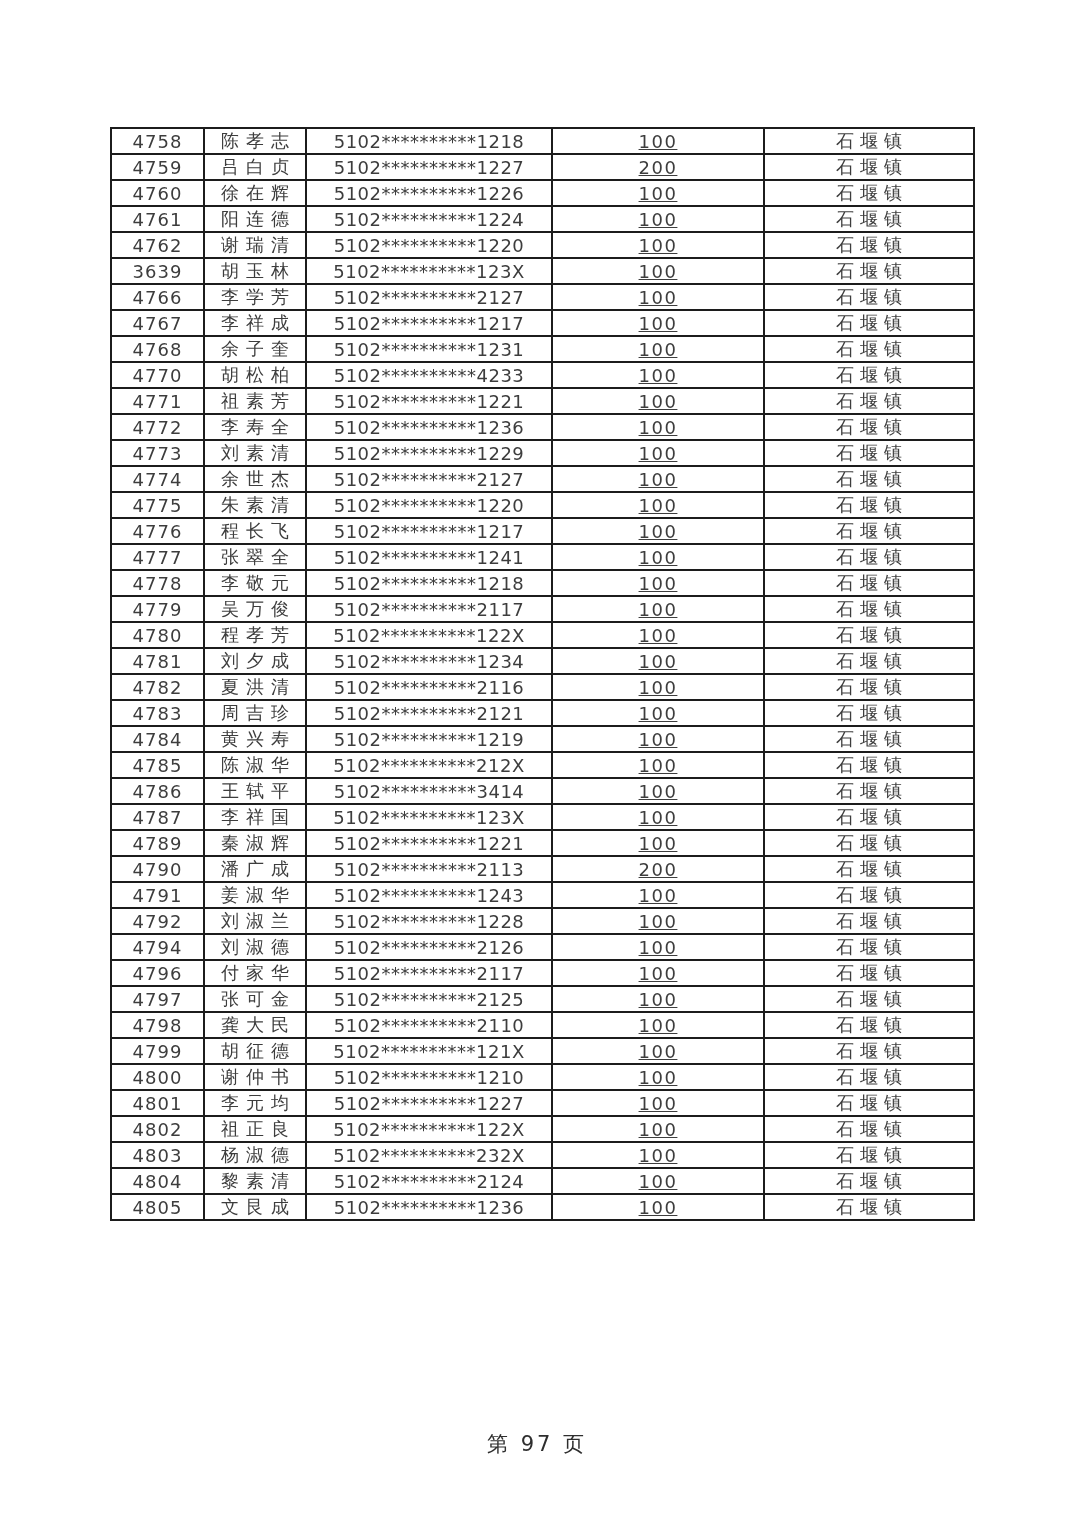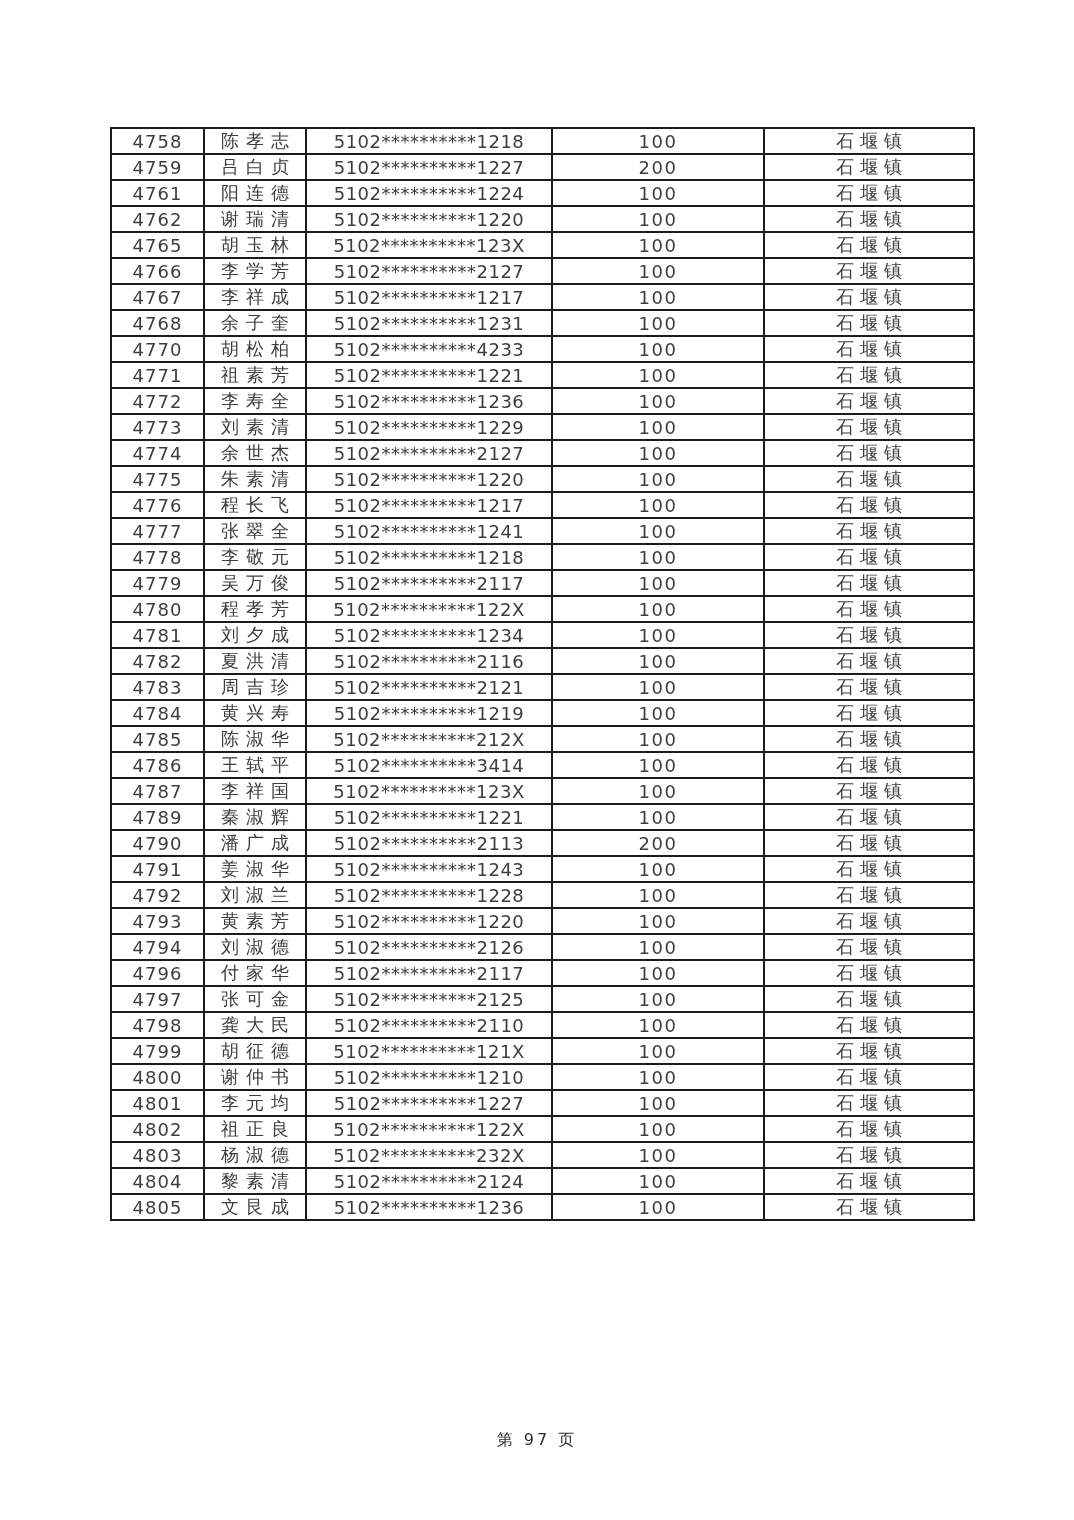--- a/index.html
+++ b/index.html
@@ -49,35 +49,36 @@
     letter-spacing: 7px;
     text-indent: 7px; 
     font-size: 17px;
   }
   td.col-id {
     letter-spacing: 0.5px;
     font-size: 17.5px;
   }
   td.col-amount {
     letter-spacing: 1.5px;
+    text-decoration: underline;
   }
   td.col-town {
     letter-spacing: 6px;
     text-indent: 6px;
     font-size: 17px;
   }
   .footer {
     position: absolute;
     left: 0;
     top: 1430px;
     width: 1074px;
     text-align: center;
   }
   .footer span {
-    font-size: 16px;
+    font-size: 21px;
     color: #2e2e2e;
     letter-spacing: 3px;
   }
 </style>
 </head>
 <body>
 
 <div class="page">
 
   <table class="roster">
@@ -97,35 +98,42 @@
           <td class="col-town">石堰镇</td>
         </tr>
         <tr>
           <td class="col-index">4759</td>
           <td class="col-name">吕白贞</td>
           <td class="col-id">5102**********1227</td>
           <td class="col-amount">200</td>
           <td class="col-town">石堰镇</td>
         </tr>
         <tr>
+          <td class="col-index">4760</td>
+          <td class="col-name">徐在辉</td>
+          <td class="col-id">5102**********1226</td>
+          <td class="col-amount">100</td>
+          <td class="col-town">石堰镇</td>
+        </tr>
+        <tr>
           <td class="col-index">4761</td>
           <td class="col-name">阳连德</td>
           <td class="col-id">5102**********1224</td>
           <td class="col-amount">100</td>
           <td class="col-town">石堰镇</td>
         </tr>
         <tr>
           <td class="col-index">4762</td>
           <td class="col-name">谢瑞清</td>
           <td class="col-id">5102**********1220</td>
           <td class="col-amount">100</td>
           <td class="col-town">石堰镇</td>
         </tr>
         <tr>
-          <td class="col-index">4765</td>
+          <td class="col-index">3639</td>
           <td class="col-name">胡玉林</td>
           <td class="col-id">5102**********123X</td>
           <td class="col-amount">100</td>
           <td class="col-town">石堰镇</td>
         </tr>
         <tr>
           <td class="col-index">4766</td>
           <td class="col-name">李学芳</td>
           <td class="col-id">5102**********2127</td>
           <td class="col-amount">100</td>
@@ -293,27 +301,20 @@
           <td class="col-town">石堰镇</td>
         </tr>
         <tr>
           <td class="col-index">4792</td>
           <td class="col-name">刘淑兰</td>
           <td class="col-id">5102**********1228</td>
           <td class="col-amount">100</td>
           <td class="col-town">石堰镇</td>
         </tr>
         <tr>
-          <td class="col-index">4793</td>
-          <td class="col-name">黄素芳</td>
-          <td class="col-id">5102**********1220</td>
-          <td class="col-amount">100</td>
-          <td class="col-town">石堰镇</td>
-        </tr>
-        <tr>
           <td class="col-index">4794</td>
           <td class="col-name">刘淑德</td>
           <td class="col-id">5102**********2126</td>
           <td class="col-amount">100</td>
           <td class="col-town">石堰镇</td>
         </tr>
         <tr>
           <td class="col-index">4796</td>
           <td class="col-name">付家华</td>
           <td class="col-id">5102**********2117</td>

